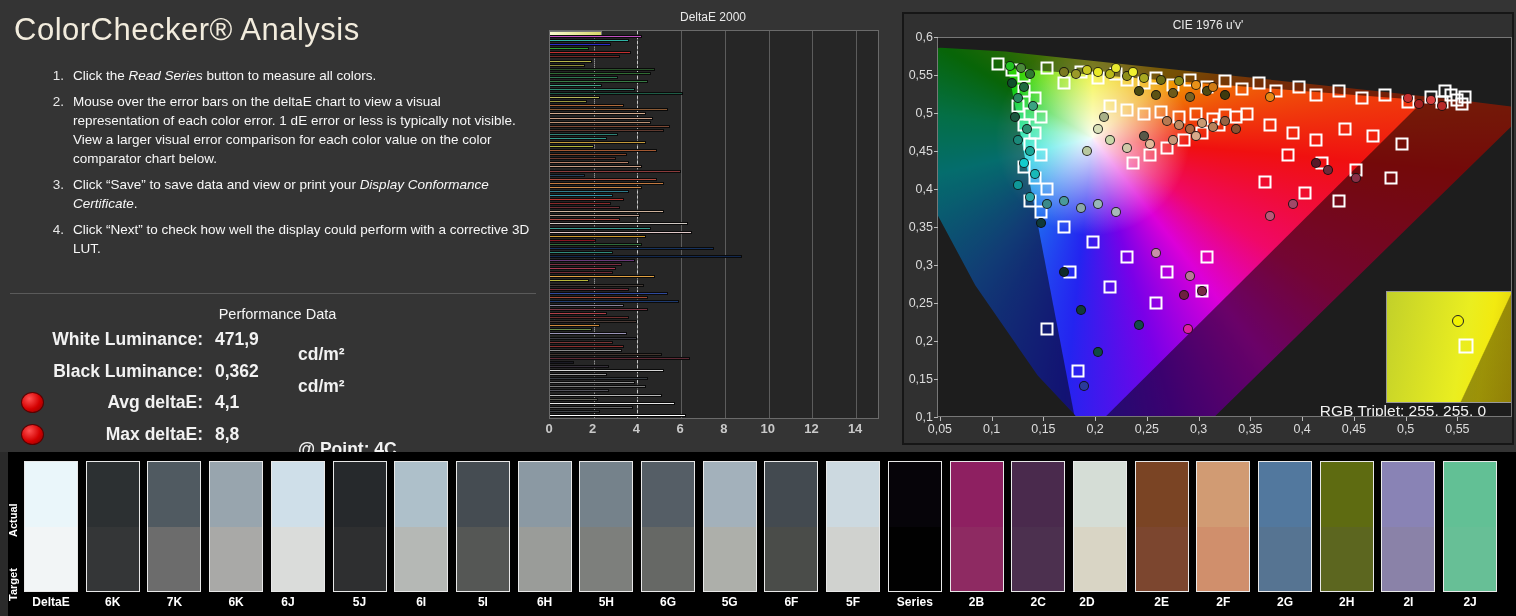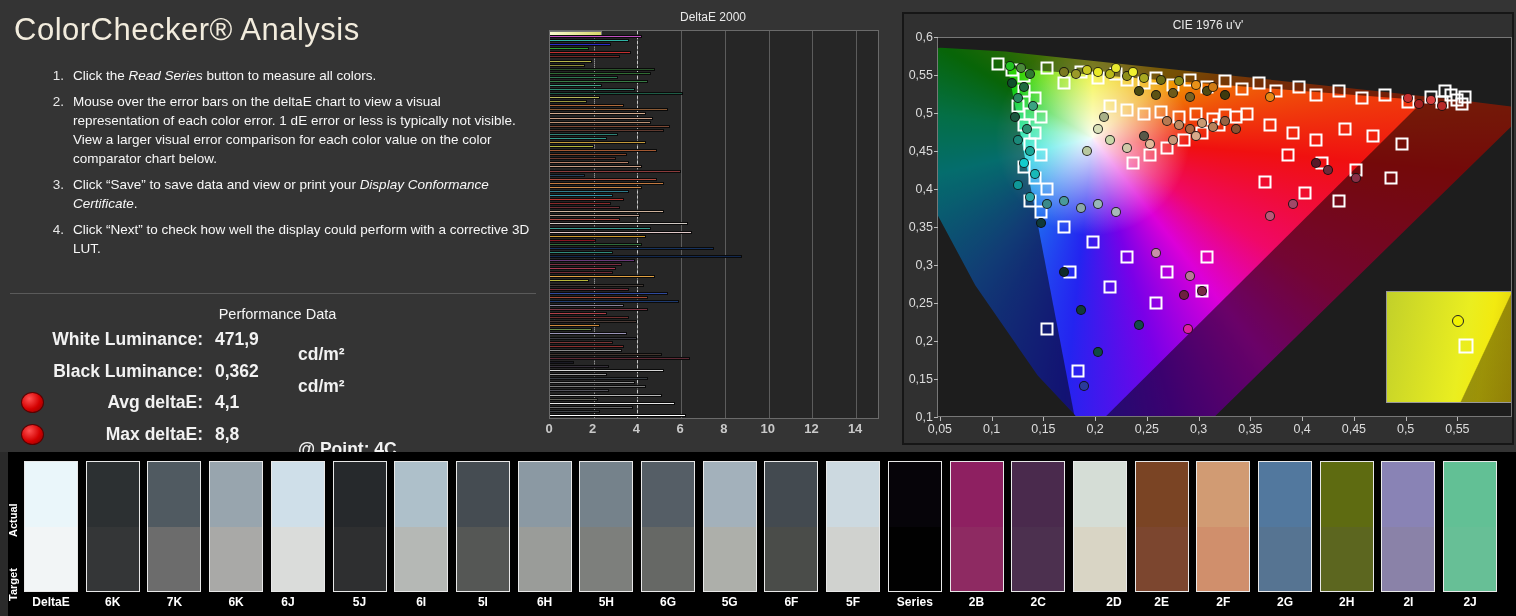--- a/index.html
+++ b/index.html
@@ -422,20 +422,24 @@
           <div class="ci" style="left: 68%; top: 35%; background: rgb(110, 42, 58);"></div>
           <div class="ci" style="left: 73%; top: 37%; background: rgb(138, 48, 72);"></div>
           <div class="ci" style="left: 62%; top: 44%; background: rgb(160, 72, 104);"></div>
           <div class="ci" style="left: 58%; top: 47%; background: rgb(184, 88, 120);"></div>
           <div class="ci" style="left: 34%; top: 9%; background: rgb(240, 240, 48);"></div>
         </div>
       <div class="cie-inset">
         <div class="inset-dot"></div>
         <div class="inset-sq"></div>
       </div>
+      <div class="cie-tip">
+        <div>RGB Triplet: 255, 255, 0</div>
+
+      </div>
     </div>
     <div>
         <div class="cie-ylab" style="top: 16px; left: 0px;">0,6</div>
         <div class="cie-ytick" style="left: 30px; top: 23px;"></div>
         <div class="cie-ylab" style="top: 54px; left: 0px;">0,55</div>
         <div class="cie-ytick" style="left: 30px; top: 61px;"></div>
         <div class="cie-ylab" style="top: 92px; left: 0px;">0,5</div>
         <div class="cie-ytick" style="left: 30px; top: 99px;"></div>
         <div class="cie-ylab" style="top: 130px; left: 0px;">0,45</div>
         <div class="cie-ytick" style="left: 30px; top: 137px;"></div>
@@ -567,21 +571,21 @@
         <div class="swatch-label" style="left: 949.5px;">2B</div>
         <div class="swatch" style="left: 1011.2px;">
           <div class="half" style="background: rgb(74, 42, 77);"></div>
           <div class="half" style="background: rgb(76, 48, 79);"></div>
         </div>
         <div class="swatch-label" style="left: 1011.2px;">2C</div>
         <div class="swatch" style="left: 1072.9px;">
           <div class="half" style="background: rgb(213, 221, 214);"></div>
           <div class="half" style="background: rgb(217, 213, 197);"></div>
         </div>
-        <div class="swatch-label" style="left: 1087px;">2D</div>
+        <div class="swatch-label" style="left: 1060px;">2D</div>
         <div class="swatch" style="left: 1134.6px;">
           <div class="half" style="background: rgb(122, 68, 36);"></div>
           <div class="half" style="background: rgb(124, 70, 47);"></div>
         </div>
         <div class="swatch-label" style="left: 1134.6px;">2E</div>
         <div class="swatch" style="left: 1196.3px;">
           <div class="half" style="background: rgb(209, 155, 115);"></div>
           <div class="half" style="background: rgb(208, 143, 108);"></div>
         </div>
         <div class="swatch-label" style="left: 1196.3px;">2F</div>

